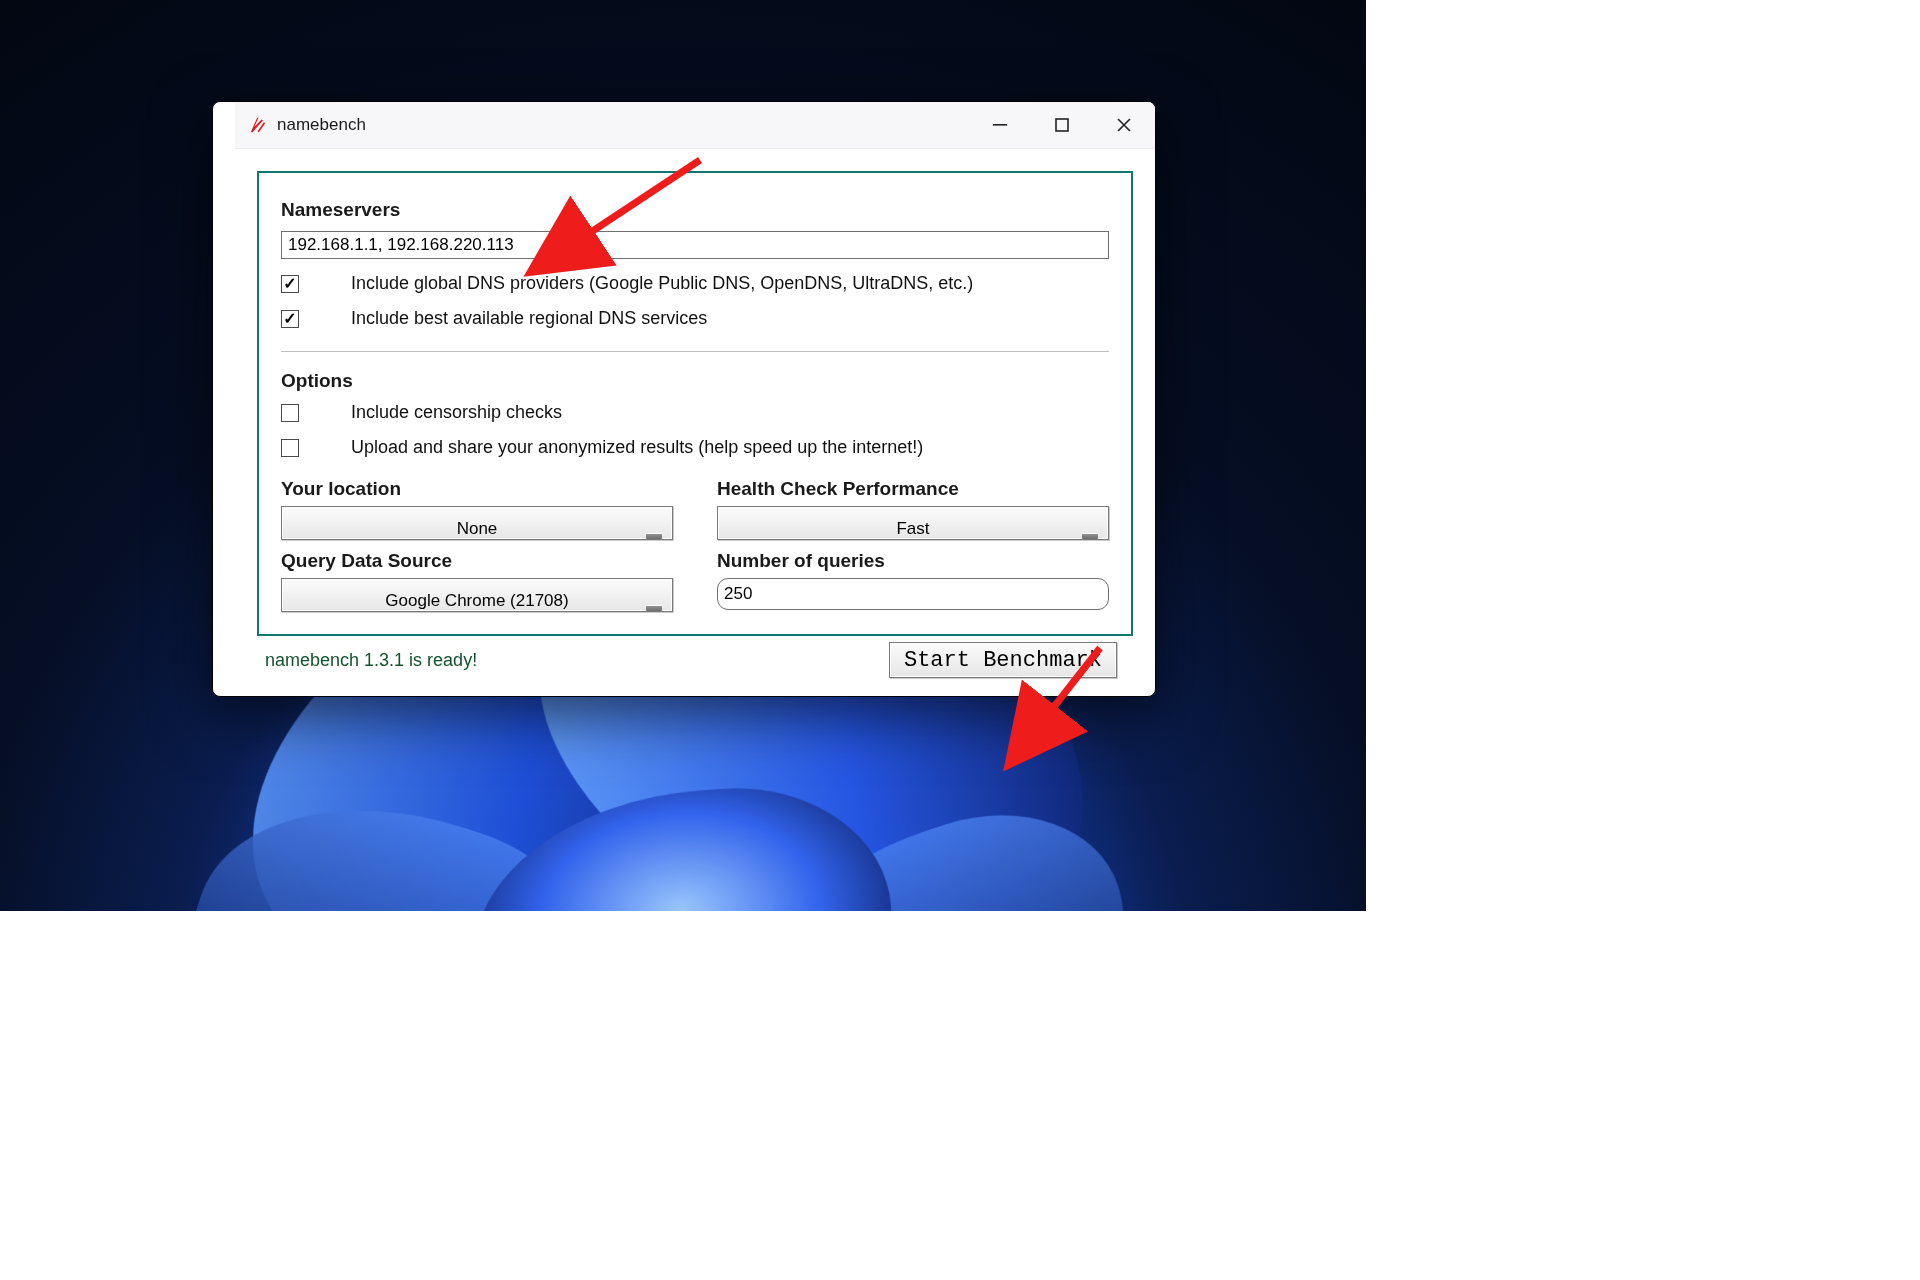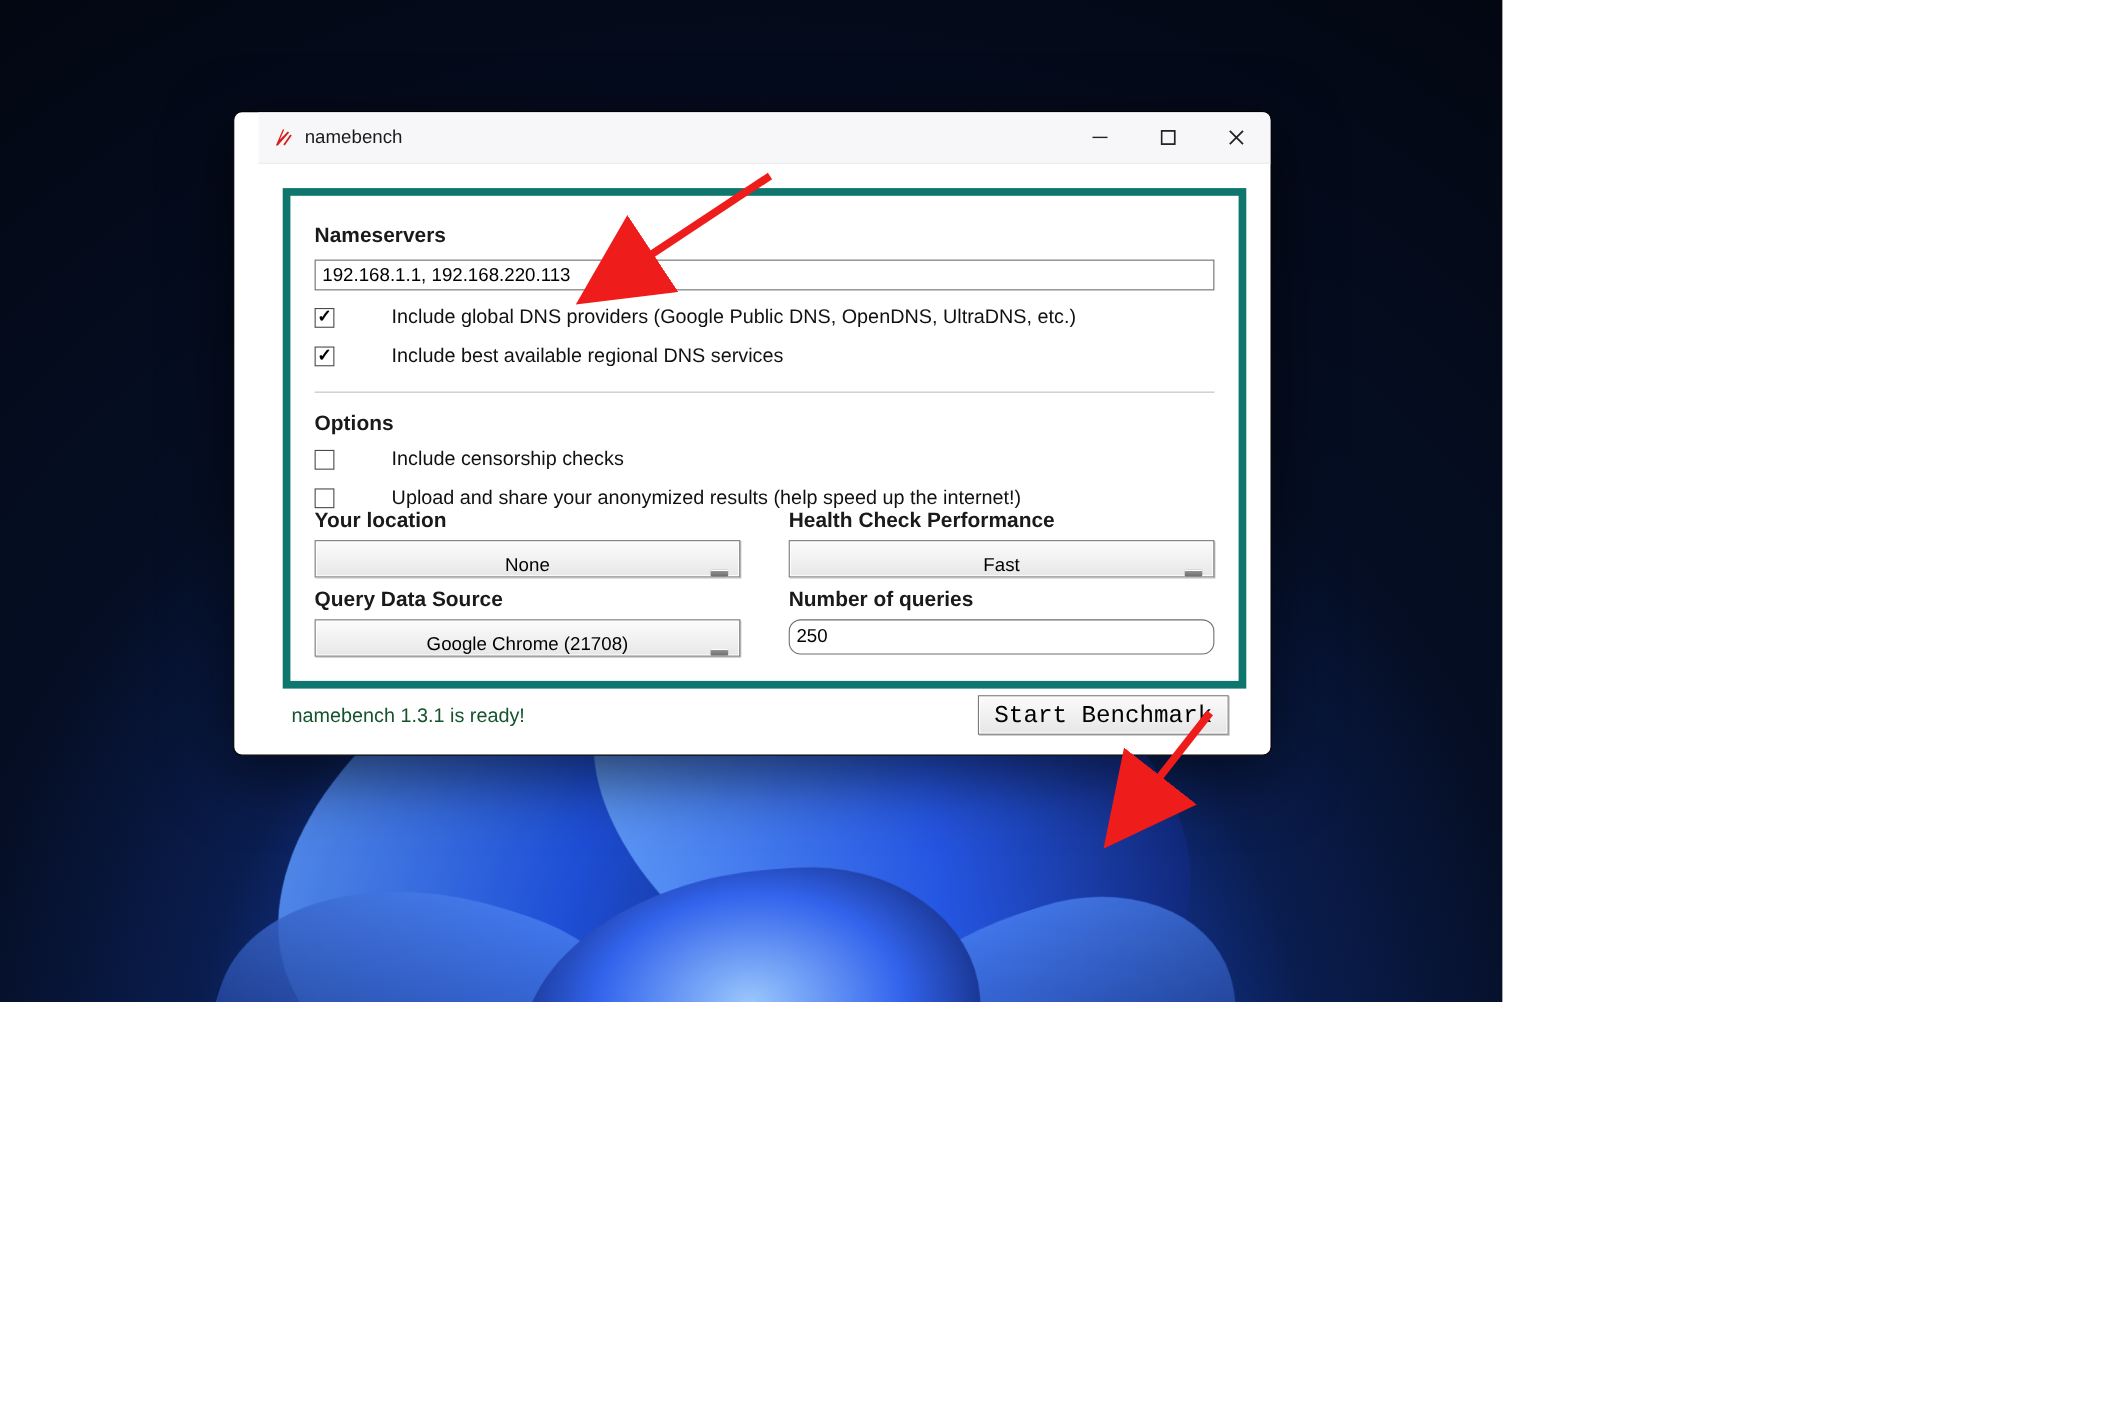--- a/index.html
+++ b/index.html
@@ -83,21 +83,21 @@
     justify-content: center;
     color: #222;
   }
   .win-btn svg { width: 14px; height: 14px; }
   .win-btn.min svg { width: 14px; height: 2px; }
 
   .client {
     padding: 22px 22px 18px 22px;
   }
   .panel {
-    border: 7px solid #0f766e;
+    border: 2px solid #0f766e;
     padding: 26px 22px 22px 22px;
   }
 
   .section-head {
     font-size: 19px;
     font-weight: 700;
     color: #1a1a1a;
     margin-bottom: 10px;
   }
 
@@ -142,20 +142,21 @@
     border: none;
     border-top: 1px solid #bfbfbf;
     margin: 22px 0 18px 0;
   }
 
   .grid2 {
     display: grid;
     grid-template-columns: 1fr 1fr;
     column-gap: 44px;
     row-gap: 10px;
+    margin-top: 20px;
   }
   .field-label {
     font-size: 19px;
     font-weight: 700;
     color: #1a1a1a;
     margin-bottom: 6px;
   }
 
   .tk-select {
     height: 32px;

